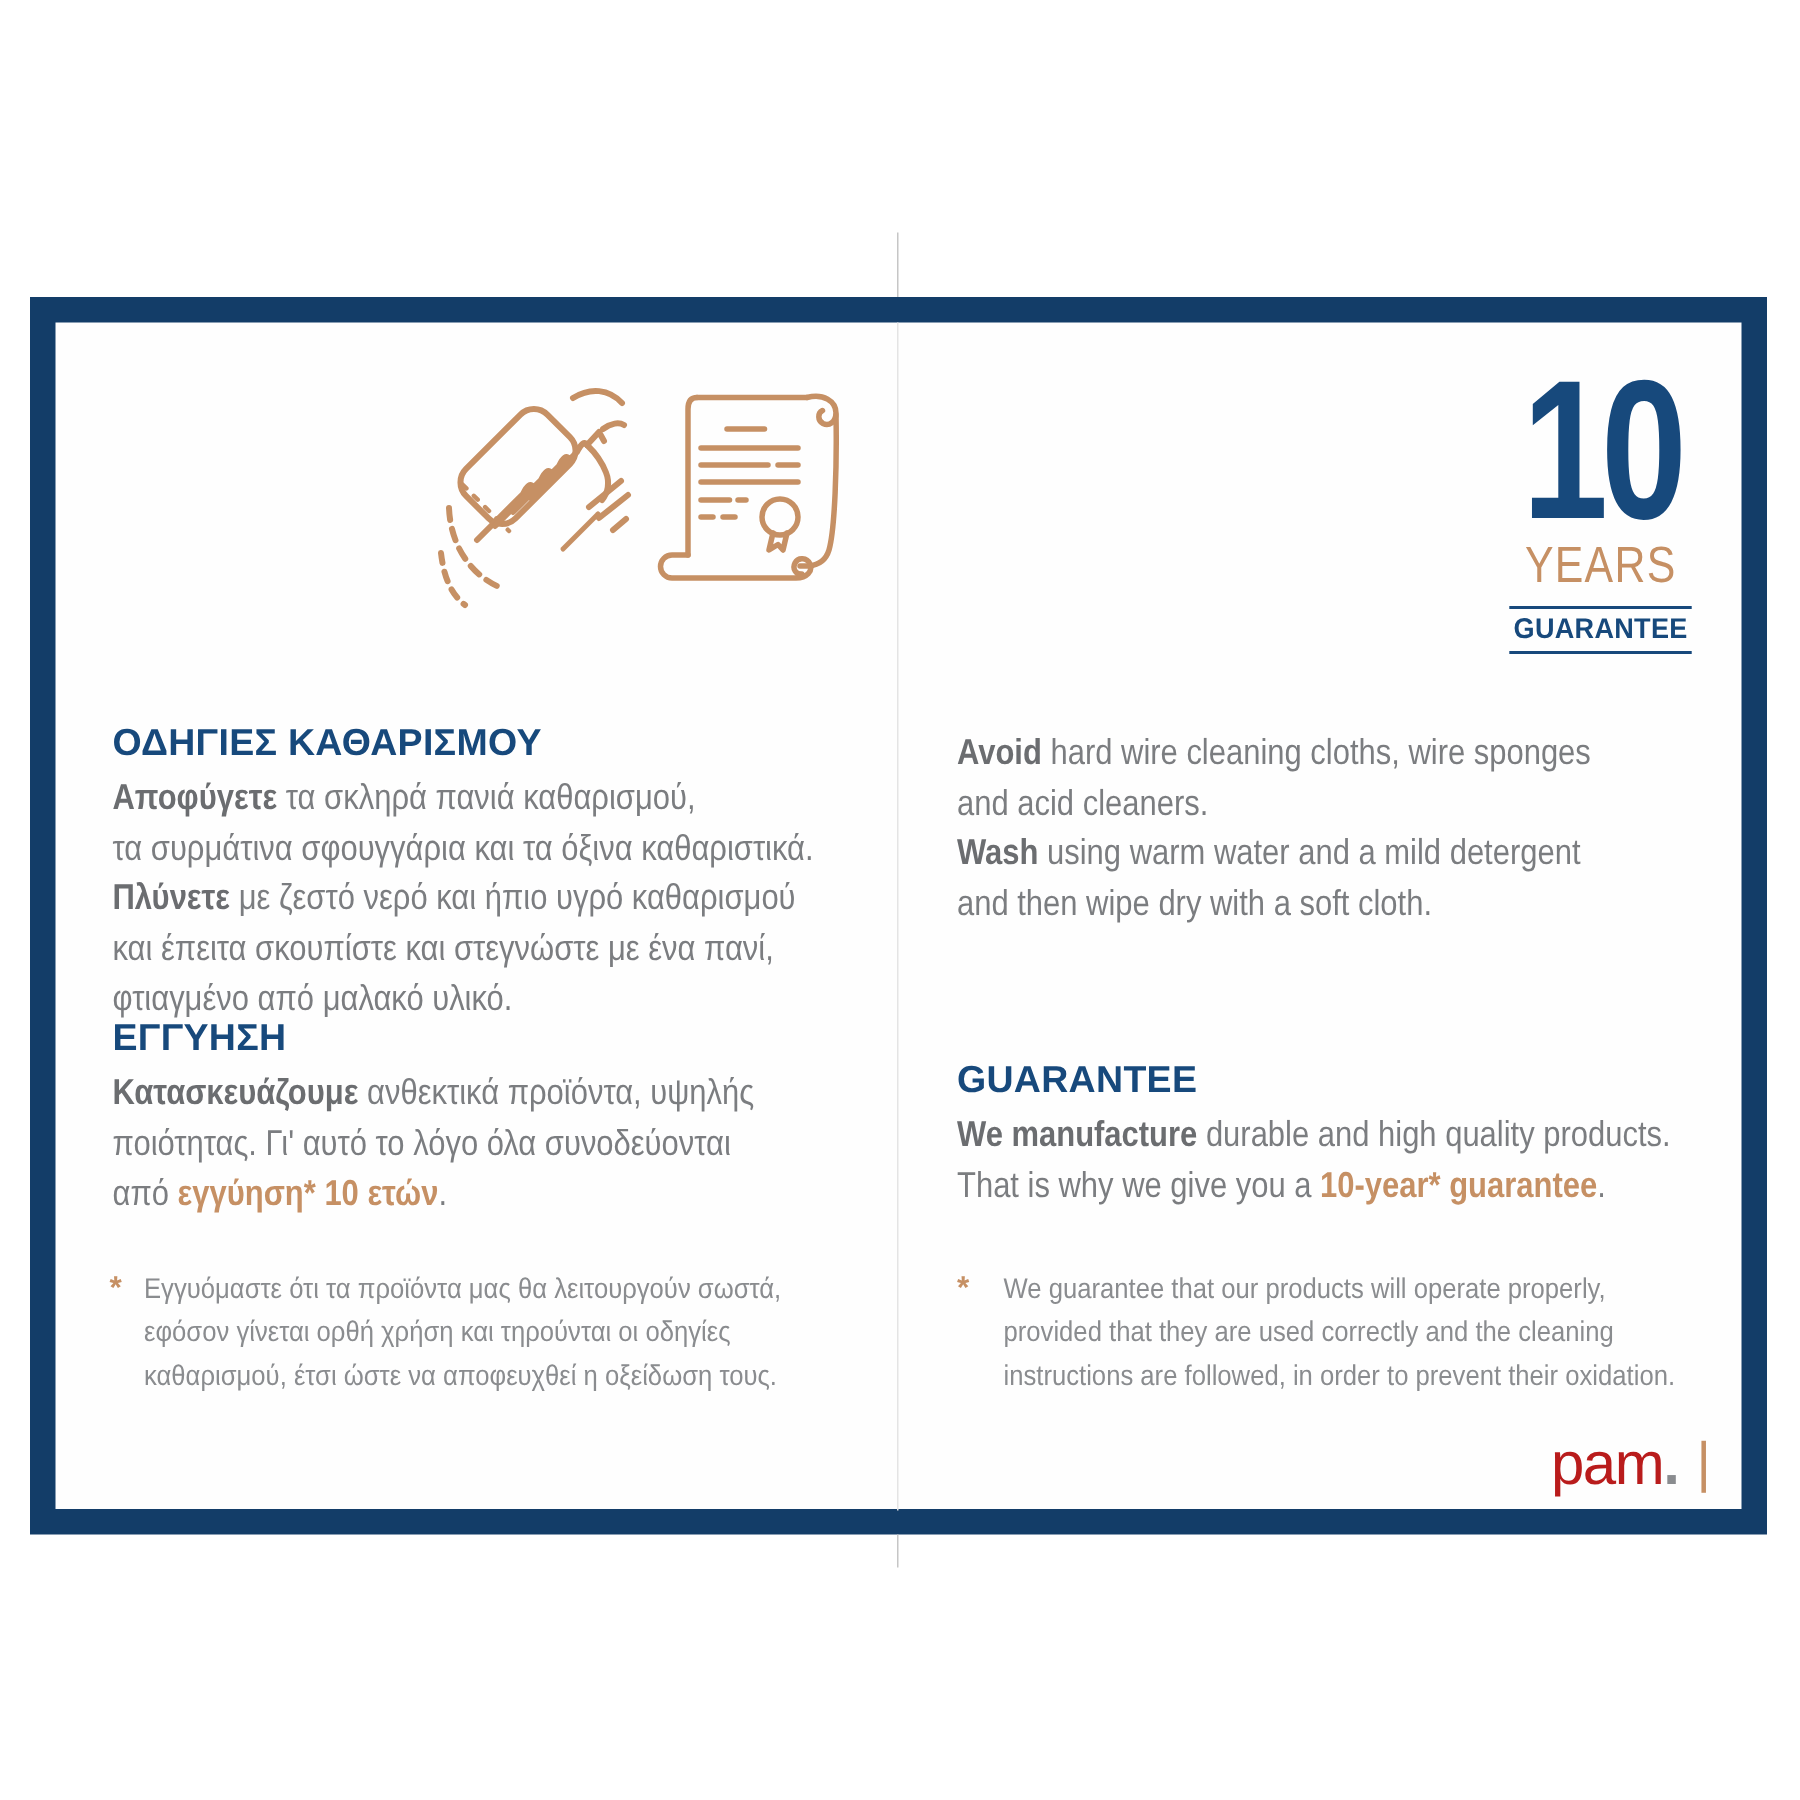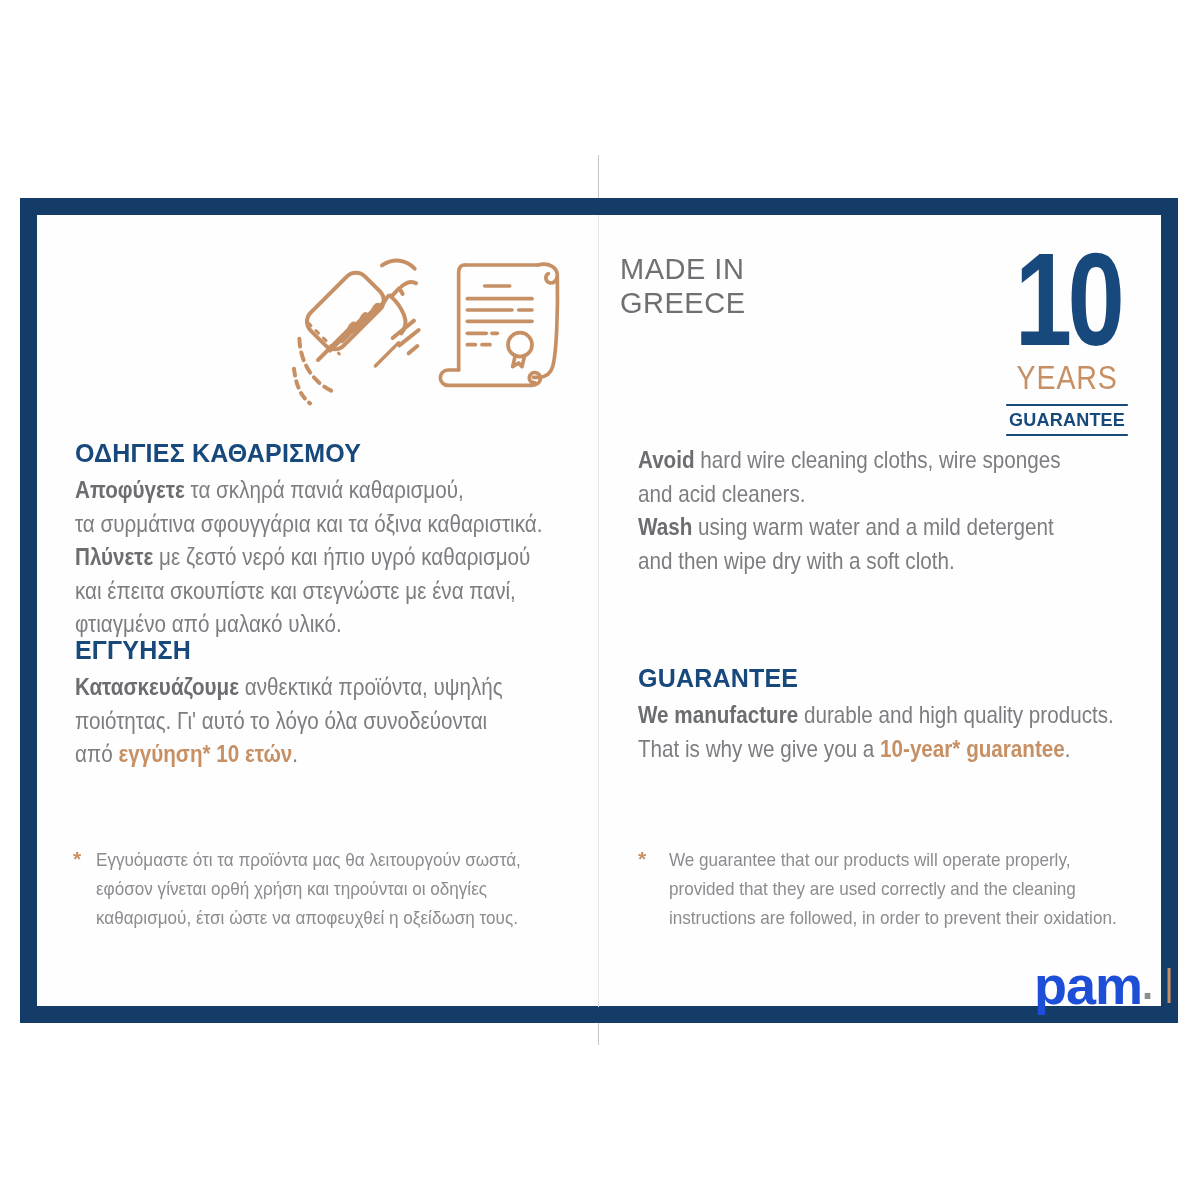--- a/index.html
+++ b/index.html
@@ -27,21 +27,21 @@
   .badge-number{font-size:132px;font-weight:700;color:#17497c;line-height:104px;
                 letter-spacing:-6px;transform:scaleX(0.78);transform-origin:center top;}
   .badge-years{margin-top:6px;font-size:34px;font-weight:400;color:#c69064;
                letter-spacing:1px;transform:scaleX(0.84);transform-origin:center top;}
   .badge-guarantee{margin-top:7px;font-size:19px;font-weight:700;color:#17497c;
                border-top:2px solid #17497c;border-bottom:2px solid #17497c;
                padding:3px 3px;transform:scaleX(0.95);transform-origin:center top;
                letter-spacing:0.2px;}
 
   
-  .sec{position:absolute;color:#7b7d80;}
+  .sec{position:absolute;color:#7b7d80;margin-top:42px;}
   .sec-heading{font-size:25px;line-height:30px;font-weight:700;color:#17497c;
                letter-spacing:0.2px;margin:0;}
   .sec-body{font-size:24px;line-height:33.5px;transform:scaleX(0.86);
             transform-origin:left top;margin-top:5px;}
   .line{white-space:nowrap;}
   .b{font-weight:700;color:#6b6d70;}
   .tan{font-weight:700;color:#c69064;}
   .g-clean{left:75px;top:438px;}
   .e-clean{left:638px;top:438px;}
   .g-guar{left:75px;top:635px;}
@@ -49,21 +49,21 @@
 
   
   .footnote{position:absolute;display:flex;color:#8a8c8f;font-size:19px;line-height:29px;}
   .fn-mark{color:#c69064;font-weight:700;font-size:21px;line-height:27px;}
   .fn-text{transform:scaleX(0.9);transform-origin:left top;}
   .g-fn{left:73px;top:845px;gap:15px;}
   .e-fn{left:638px;top:845px;gap:23px;}
 
   
   .logo{position:absolute;left:1034px;top:954px;display:flex;align-items:center;}
-  .logo-name{font-size:54px;font-weight:700;color:#1d4ed8;letter-spacing:-1px;}
+  .logo-name{font-size:40px;font-weight:400;color:#b91c1c;letter-spacing:-1px;}
   .logo-dot{font-size:40px;font-weight:700;color:#8a8c8f;}
   .logo-bar{font-size:37px;font-weight:400;color:#c69064;margin-left:11px;
             transform:translateY(-2px);}
 </style>
 </head>
 <body>
 
 <div class="page">
 
   <div class="fold fold-top"></div>
@@ -104,24 +104,20 @@
       <path d="M272,192 L312,192"></path>
     <path d="M118,226 L312,226"></path>
     <path d="M118,262 L175,262"></path>
       <path d="M192,262 L208,262"></path>
     <path d="M118,296 L142,296"></path>
       <path d="M162,296 L186,296"></path>
     <circle cx="276" cy="296" r="36"></circle>
     <path d="M262,328 L254,362 L272,351 L282,362 L290,328"></path>
   </svg>
 
-  <div class="abs made-in">
-    <div>MADE IN</div>
-    <div>GREECE</div>
-  </div>
 
   <div class="abs badge">
     <div class="badge-number">10</div>
     <div class="badge-years">YEARS</div>
     <div class="badge-guarantee">GUARANTEE</div>
   </div>
 
   <div class="sec g-clean">
     <h2 class="sec-heading">ΟΔΗΓΙΕΣ ΚΑΘΑΡΙΣΜΟΥ</h2>
     <div class="sec-body">

